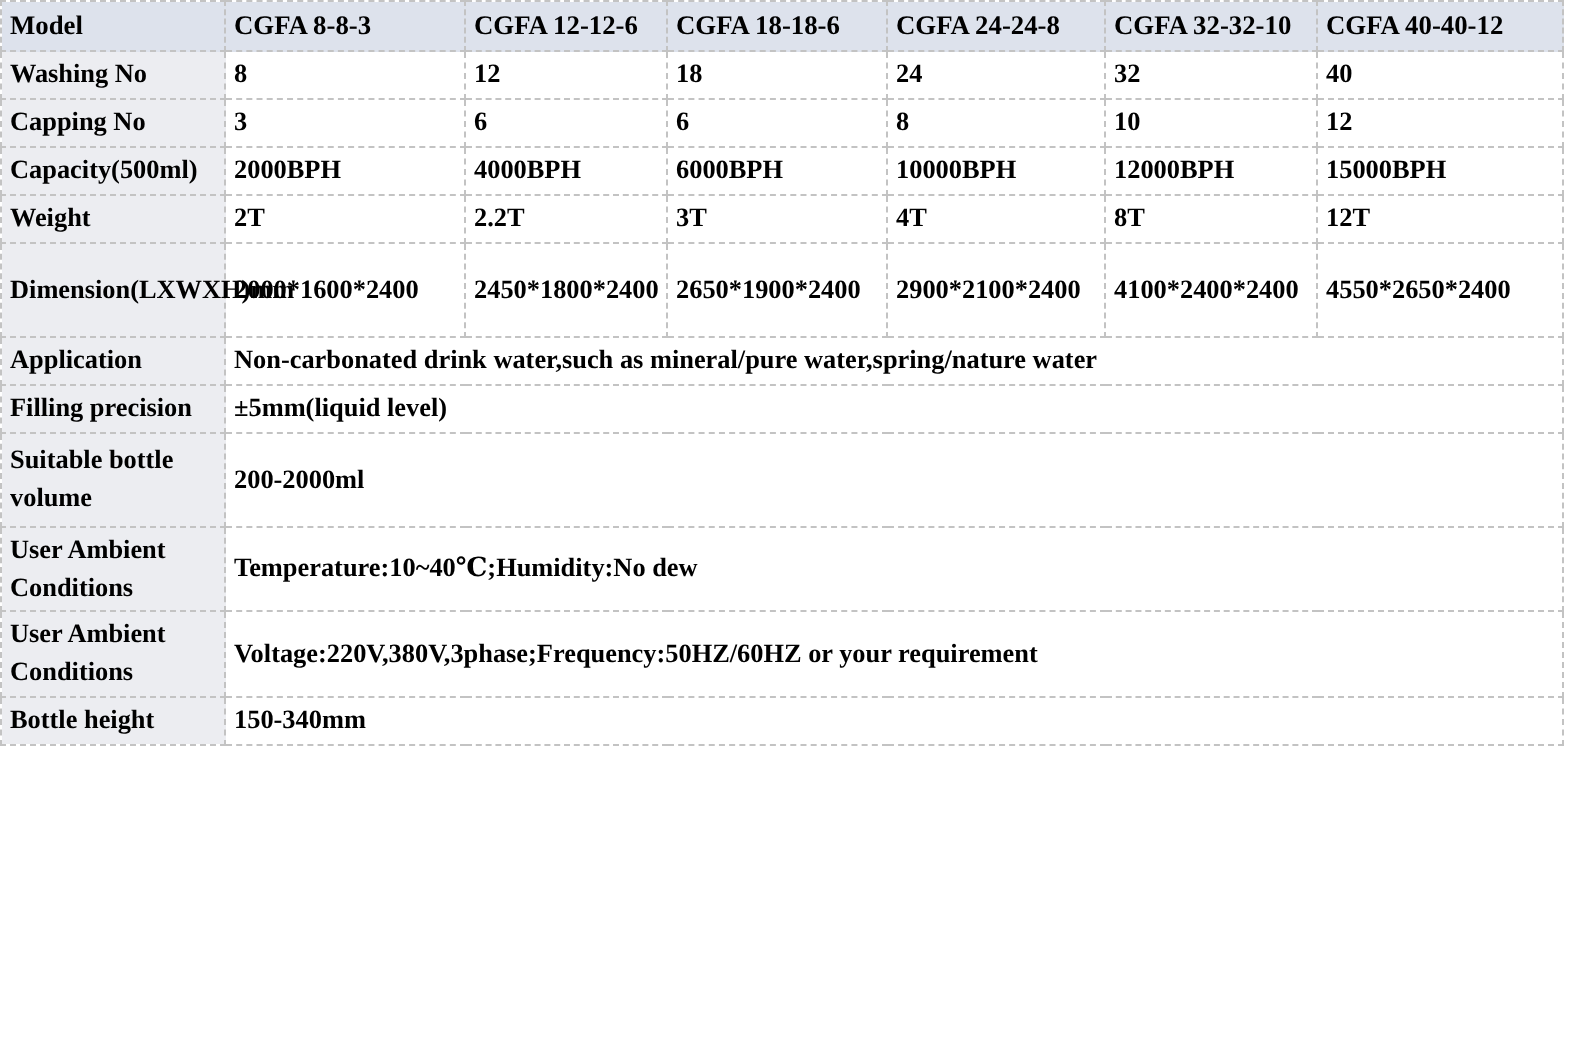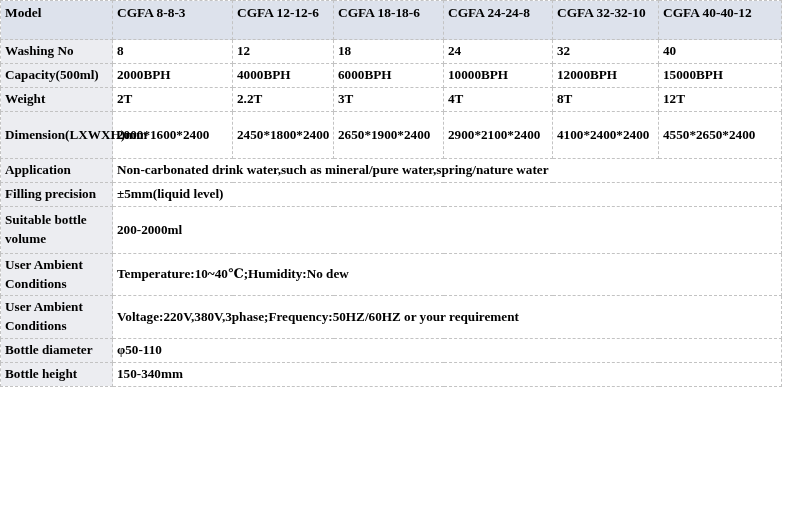--- a/index.html
+++ b/index.html
@@ -40,21 +40,21 @@
     line-height: 1.42;
     white-space: nowrap;
     overflow: visible;
     font-weight: bold;
   }
 
   .spec-table thead th {
     background: #dde2ec;
     height: 22px;
     padding-top: 1px;
-    padding-bottom: 15px;
+    padding-bottom: 1px;
     font-size: 13.4px;
   }
 
   .spec-table tbody td.label-cell {
     background: #ecedf1;
     white-space: normal;
     padding-right: 3px;
   }
 
   .row-std td { height: 19px; margin-top: 42px; }
@@ -91,20 +91,29 @@
       <tr class="row-std">
         <td class="label-cell">Washing No</td>
         <td>8</td>
         <td>12</td>
         <td>18</td>
         <td>24</td>
         <td>32</td>
         <td>40</td>
       </tr>
       <tr class="row-std">
+        <td class="label-cell">Capping No</td>
+        <td>3</td>
+        <td>6</td>
+        <td>6</td>
+        <td>8</td>
+        <td>10</td>
+        <td>12</td>
+      </tr>
+      <tr class="row-std">
         <td class="label-cell">Capacity(500ml)</td>
         <td>2000BPH</td>
         <td>4000BPH</td>
         <td>6000BPH</td>
         <td>10000BPH</td>
         <td>12000BPH</td>
         <td>15000BPH</td>
       </tr>
       <tr class="row-std">
         <td class="label-cell">Weight</td>
@@ -138,21 +147,17 @@
       </tr>
       <tr class="row-mid">
         <td class="label-cell">User Ambient Conditions</td>
         <td colspan="6" class="val-wide">Temperature:10~40℃;Humidity:No dew</td>
       </tr>
       <tr class="row-mid">
         <td class="label-cell">User Ambient Conditions</td>
         <td colspan="6" class="val-wide">Voltage:220V,380V,3phase;Frequency:50HZ/60HZ or your requirement</td>
       </tr>
       <tr class="row-std">
-        <td class="label-cell">Bottle diameter</td>
-        <td colspan="6" class="val-wide">φ50-110</td>
-      </tr>
-      <tr class="row-std">
         <td class="label-cell">Bottle height</td>
         <td colspan="6" class="val-wide">150-340mm</td>
       </tr>
     </tbody>
 </table>
 
 </body></html>

